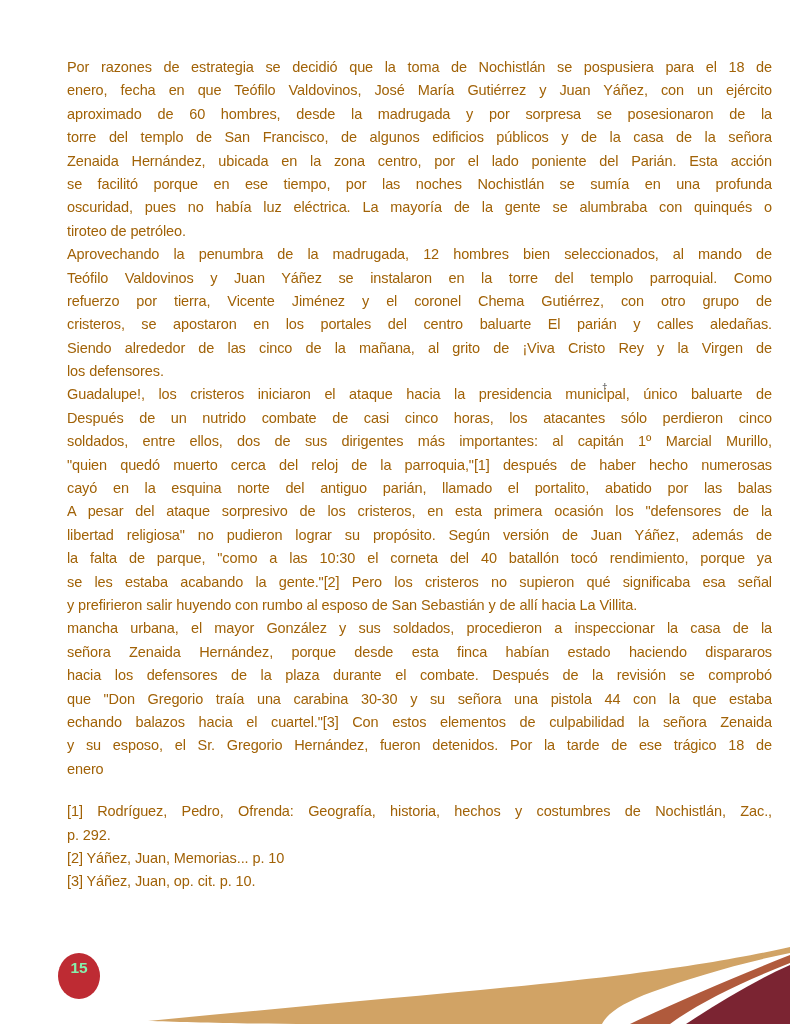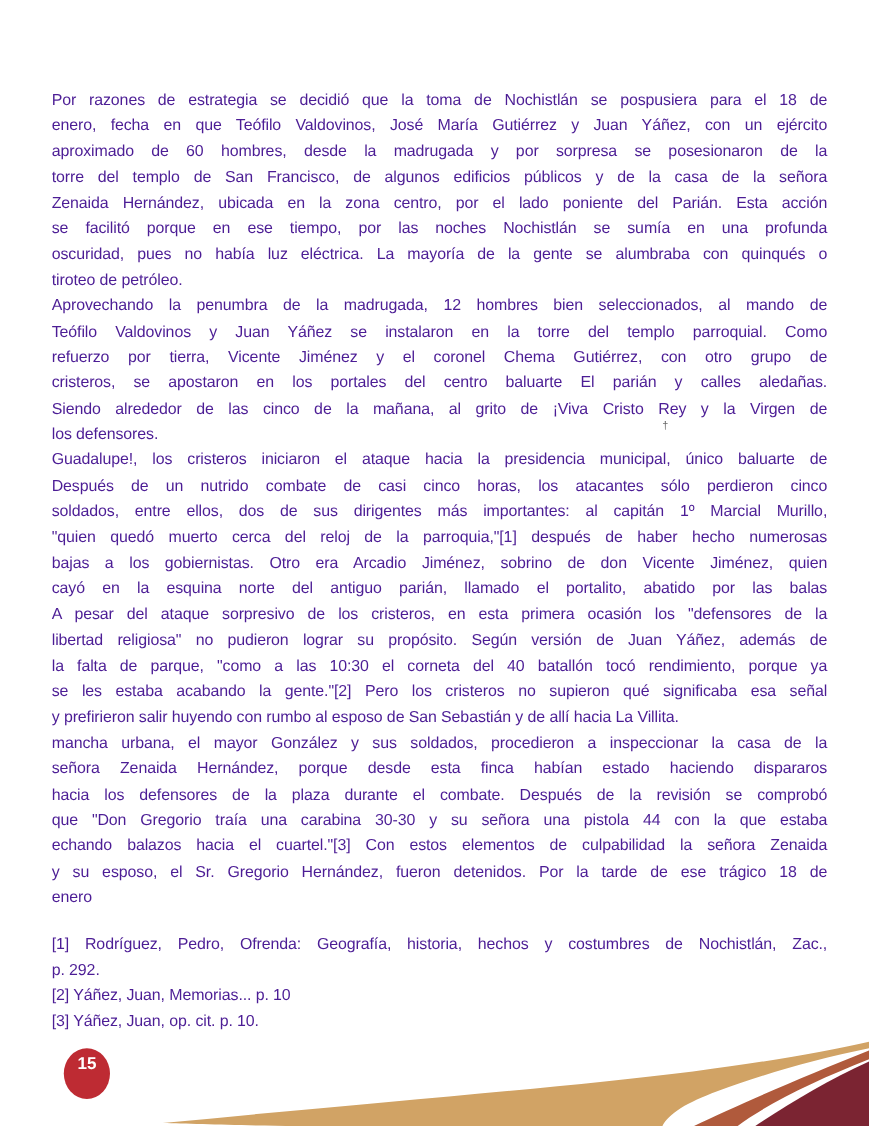--- a/index.html
+++ b/index.html
@@ -6,25 +6,24 @@
   body{
     width:790px;height:1024px;
     background:#ffffff;
     font-family:"Liberation Sans","DejaVu Sans",sans-serif;
     overflow:hidden;
   }
   .page{position:relative;width:790px;height:1024px;background:#ffffff;}
 
   
   .text-block{
-    position:absolute;left:47px;top:56px;width:705px;z-index:2;
-    color:#4c1d95;
+    position:absolute;left:67px;top:56px;width:705px;z-index:2;
+    color:#a16207;
     font-size:14.5px;
     letter-spacing:-0.1px;
-    margin-top:24px;
   }
   .para{margin:0;}
   .line{
     text-align:justify;
     text-align-last:justify;
     height:23.4px;
     line-height:23.4px;
     white-space:normal;
   }
   .line.last{
@@ -41,21 +40,21 @@
   
   .page-badge{
     position:absolute;left:58px;top:953px;width:42px;height:46px;
     border-radius:50%;
     z-index:1;
     display:flex;justify-content:center;align-items:flex-start;
     padding-top:0;box-sizing:border-box;
   }
   .page-badge span{
     margin-top:7px;
-    color:#ffffff;font-weight:bold;font-size:15.5px;line-height:16px;
+    color:#86efac;font-weight:bold;font-size:15.5px;line-height:16px;
   }
 
   
   .decoration{
     position:absolute;left:0;bottom:0;width:790px;height:92px;z-index:0;
   }
 </style>
 </head>
 <body>
 
@@ -78,21 +77,20 @@
         <div class="line">refuerzo por tierra, Vicente Jiménez y el coronel Chema Gutiérrez, con otro grupo de</div>
         <div class="line">cristeros, se apostaron en los portales del centro baluarte El parián y calles aledañas.</div>
         <div class="line">Siendo alrededor de las cinco de la mañana, al grito de ¡Viva Cristo Rey y la Virgen de</div>
         <div class="line last">los defensores.</div>
         <div class="line">Guadalupe!, los cristeros iniciaron el ataque hacia la presidencia municipal, único baluarte de</div>
       </div>
     <div class="para">
         <div class="line">Después de un nutrido combate de casi cinco horas, los atacantes sólo perdieron cinco</div>
         <div class="line">soldados, entre ellos, dos de sus dirigentes más importantes: al capitán 1º Marcial Murillo,</div>
         <div class="line">"quien quedó muerto cerca del reloj de la parroquia,"[1] después de haber hecho numerosas</div>
-        <div class="line">bajas a los gobiernistas. Otro era Arcadio Jiménez, sobrino de don Vicente Jiménez, quien</div>
         <div class="line">cayó en la esquina norte del antiguo parián, llamado el portalito, abatido por las balas</div>
       </div>
     <div class="para">
         <div class="line">A pesar del ataque sorpresivo de los cristeros, en esta primera ocasión los "defensores de la</div>
         <div class="line">libertad religiosa" no pudieron lograr su propósito. Según versión de Juan Yáñez, además de</div>
         <div class="line">la falta de parque, "como a las 10:30 el corneta del 40 batallón tocó rendimiento, porque ya</div>
         <div class="line">se les estaba acabando la gente."[2] Pero los cristeros no supieron qué significaba esa señal</div>
         <div class="line last">y prefirieron salir huyendo con rumbo al esposo de San Sebastián y de allí hacia La Villita.</div>
       </div>
     <div class="para">

